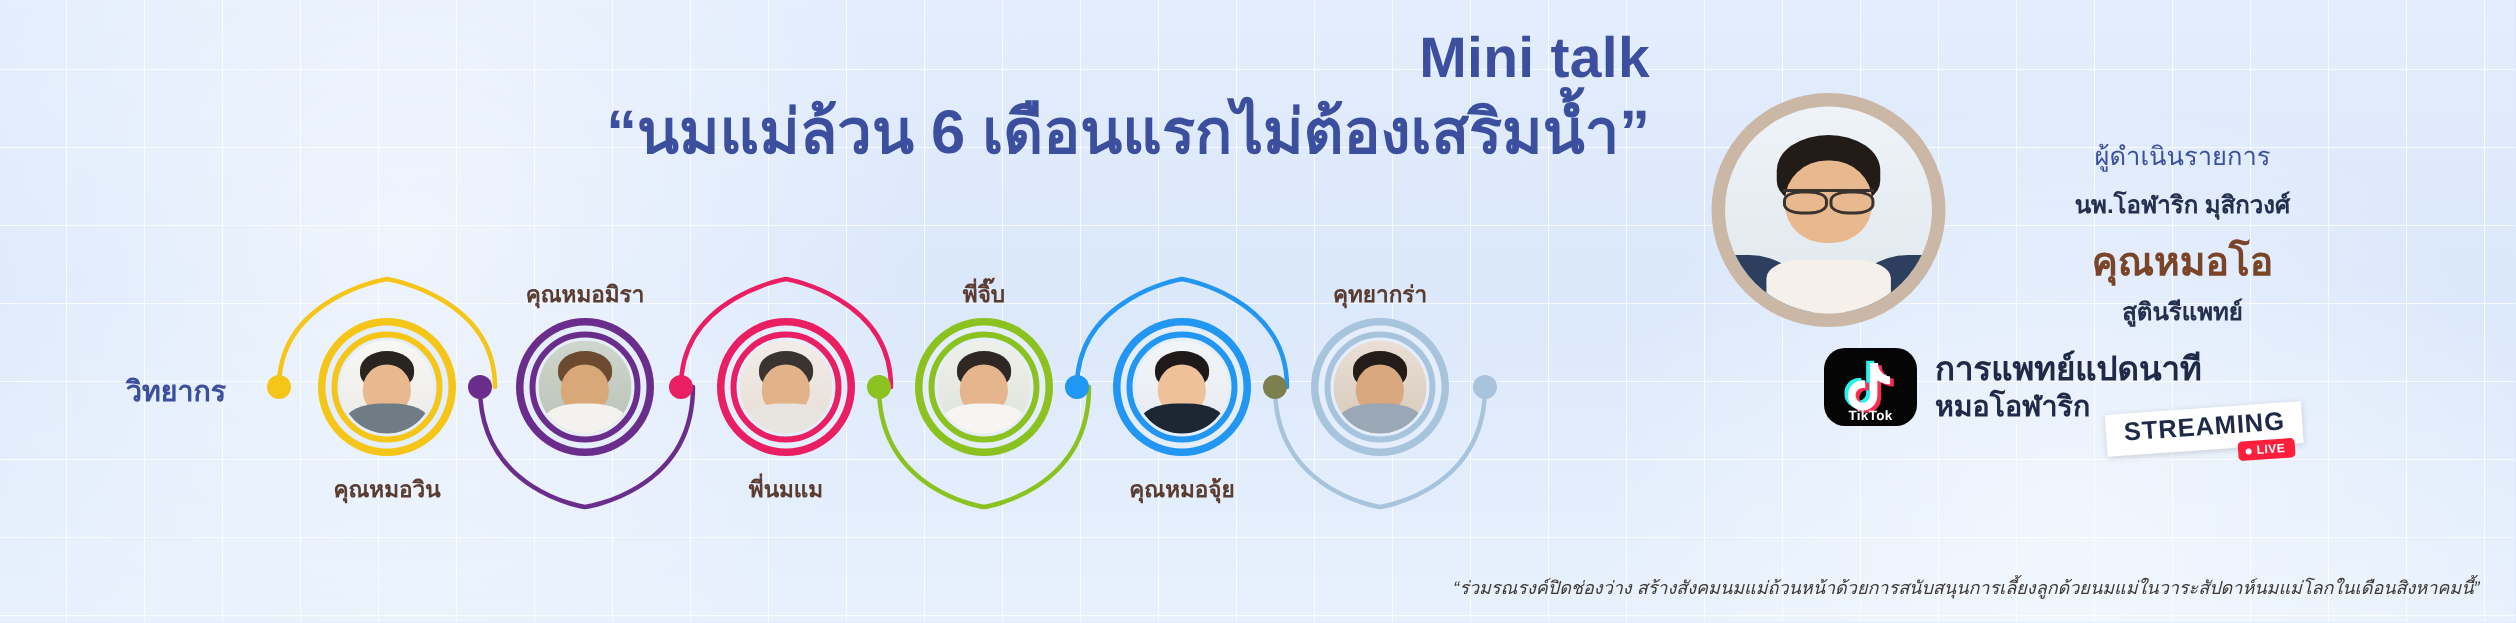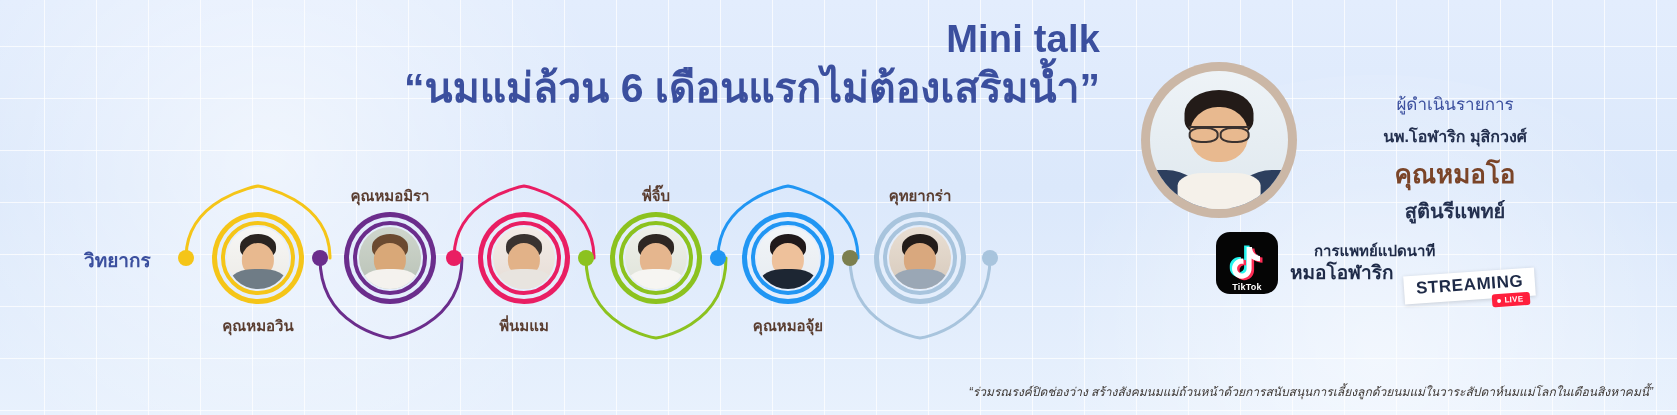--- a/index.html
+++ b/index.html
@@ -150,45 +150,45 @@
   }
   #moderator-photo .m-suit-l { left:-2%; border-radius:0 60% 0 0; transform:skewX(10deg); }
   #moderator-photo .m-suit-r { right:-2%; border-radius:60% 0 0 0; transform:skewX(-10deg); }
 
   #moderator-text {
     position:absolute; left:1290px; top:90px; width:330px; text-align:center;
   }
   #mod-role { font-size:17px; color:#3b4f9e; font-weight:normal; }
   #mod-name { font-size:26px; color:#7a4428; font-weight:bold; margin-top:4px; }
   #mod-fullname { font-size:16px; color:#24304f; font-weight:bold; margin-top:7px; }
-  #mod-spec { font-size:20px; color:#24304f; font-weight:bold; margin-top:1px; }
+  #mod-spec { font-size:16px; color:#24304f; font-weight:bold; margin-top:1px; }
 
   
   #tiktok-row {
     position:absolute; left:1216px; top:232px;
     display:flex; align-items:center; gap:12px;
   }
   #tiktok-logo {
-    width:62px; height:62px; border-radius:14px; background:#050505;
+    width:62px; height:52px; border-radius:14px; background:#050505;
     position:relative; display:flex; align-items:center; justify-content:center;
   }
   #tiktok-note { position:relative; width:30px; height:34px; }
   #tiktok-note .n-cyan, #tiktok-note .n-pink, #tiktok-note .n-white {
     position:absolute; left:0; top:0; width:30px; height:34px;
   }
   #tiktok-note .n-cyan  { color:#25f4ee; transform:translate(-2.5px,-1.5px); }
   #tiktok-note .n-pink  { color:#fe2c55; transform:translate(2.5px,1.5px); }
   #tiktok-note .n-white { color:#ffffff; }
   #tiktok-word {
     position:absolute; bottom:2px; left:0; width:100%;
     text-align:center; color:#fff; font-size:9px; font-weight:bold;
     letter-spacing:.2px;
   }
   #tiktok-caption { line-height:1.22; }
-  #tt-line1 { font-size:15px; font-weight:bold; color:#1e2a47; white-space:nowrap;margin-left:24px; }
+  #tt-line1 { font-size:22px; font-weight:bold; color:#1e2a47; white-space:nowrap; }
   #tt-line2 { font-size:19px; font-weight:bold; color:#1e2a47; white-space:nowrap; }
 
   #streaming-badge {
     position:absolute; left:1404px; top:272px;
     background:#ffffff; padding:3px 12px 5px;
     transform:rotate(-4deg);
     box-shadow:0 1px 4px rgba(0,0,0,.16);
   }
   #streaming-text {
     font-size:17px; font-weight:bold; color:#1e2a47;

